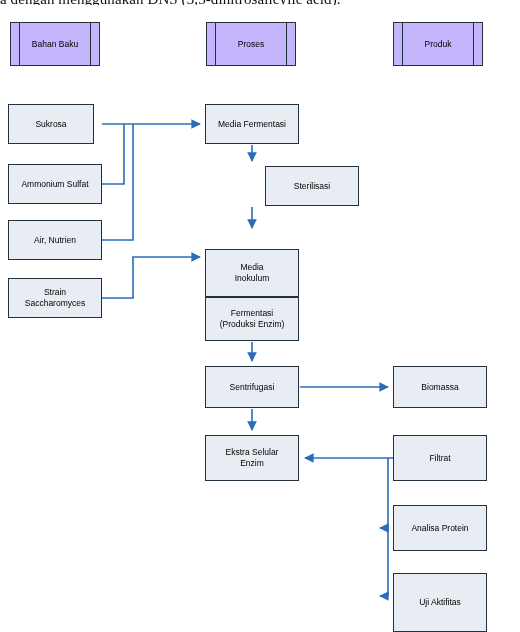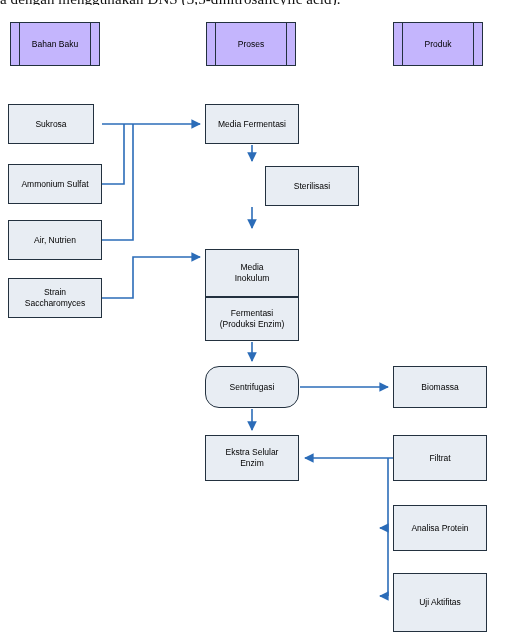--- a/index.html
+++ b/index.html
@@ -148,21 +148,21 @@
     <span>Sterilisasi</span>
   </div>
   <div class="box" style="left:205px; top:233px; width:94px; height:48px;margin-top:16px;">
     <span style="white-space:pre-line;">Media
 Inokulum</span>
   </div>
   <div class="box" style="left:205px; top:297px; width:94px; height:44px;">
     <span style="white-space:pre-line;">Fermentasi
 (Produksi Enzim)</span>
   </div>
-  <div class="box" style="left:205px; top:366px; width:94px; height:42px;border-radius:14px;">
+  <div class="box" style="left:205px; top:366px; width:94px; height:42px;">
     <span>Sentrifugasi</span>
   </div>
   <div class="box" style="left:205px; top:435px; width:94px; height:46px;">
     <span style="white-space:pre-line;">Ekstra Selular
 Enzim</span>
   </div>
 
   <div class="box" style="left:393px; top:366px; width:94px; height:42px;">
     <span>Biomassa</span>
   </div>

